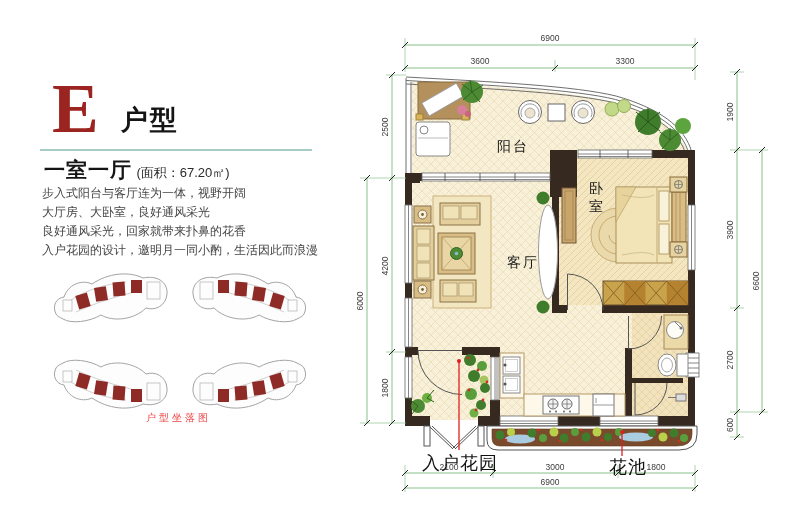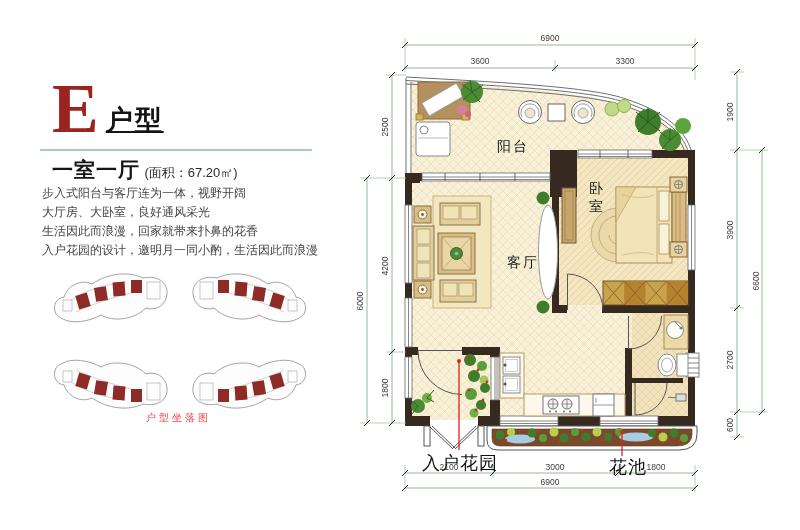--- a/index.html
+++ b/index.html
@@ -2,23 +2,23 @@
 <html><head>
 <meta charset="utf-8">
 <style>
   html,body{margin:0;padding:0;background:#ffffff;}
   .page{position:relative;width:800px;height:530px;background:#fff;overflow:hidden;
         font-family:"Liberation Sans","DejaVu Sans",sans-serif;}
   
   .title-block{position:absolute;left:52px;top:78px;display:flex;align-items:flex-end;}
   .big-letter{font-family:"Liberation Serif","DejaVu Serif",serif;font-weight:bold;
               font-size:70px;line-height:62px;color:#9b2420;}
-  .title-suffix{font-size:27px;font-weight:bold;color:#141414;margin-left:7px;margin-bottom:2px;letter-spacing:2px;text-decoration:underline;}
+  .title-suffix{font-size:27px;font-weight:bold;color:#141414;margin-left:22px;margin-bottom:2px;letter-spacing:2px;}
   .divider{position:absolute;left:40px;top:149px;width:272px;height:2px;background:#a6ccc5;}
-  .subtitle{position:absolute;left:52px;top:156px;white-space:nowrap;}
+  .subtitle{position:absolute;left:44px;top:156px;white-space:nowrap;}
   .subtitle .big{font-size:21px;font-weight:bold;color:#141414;letter-spacing:1px;}
   .subtitle .small{font-size:13px;color:#2b2b2b;}
   .desc{position:absolute;left:42px;top:184px;font-size:12px;color:#454545;line-height:19px;white-space:nowrap;}
   .sitemap-caption{position:absolute;left:146px;top:411px;font-size:10px;color:#ef4444;letter-spacing:3px;}
   svg text{font-family:"Liberation Sans","DejaVu Sans",sans-serif;}
   .dimtxt{font-size:8.5px;fill:#3c3c3c;}
   .roomtxt{font-size:14px;fill:#1b1b1b;letter-spacing:2px;}
   .bigtxt{font-size:18px;fill:#111;letter-spacing:1px;}
 </style>
 </head>
@@ -31,21 +31,21 @@
     <span class="title-suffix">户型</span>
   </div>
   <div class="divider"></div>
   <div class="subtitle">
     <span class="big">一室一厅</span>
     <span class="small">(面积：67.20㎡)</span>
   </div>
   <div class="desc">
     <div>步入式阳台与客厅连为一体，视野开阔</div>
     <div>大厅房、大卧室，良好通风采光</div>
-    <div>生活因此而浪漫，回家就带来扑鼻的花香</div>
+    <div>良好通风采光，回家就带来扑鼻的花香</div>
     <div>入户花园的设计，邀明月一同小酌，生活因此而浪漫</div>
   </div>
 
   <svg style="position:absolute;left:45px;top:262px" width="270" height="160" viewBox="0 0 270 160">
     <defs>
       <g id="bldg">
         <path d="M5,44 C1,36 5,28 13,27 C17,15 30,9 41,14 C57,3 78,1 92,8 C106,5 117,12 116,24 C115,36 104,41 95,38 C83,50 62,52 50,45 C38,52 20,54 12,49 C8,47 6,46 5,44 Z" fill="#fdfdfd" stroke="#a3a3a3" stroke-width="1"></path>
         <path d="M20,30 C35,20 55,14 75,12 M25,42 C42,34 62,27 88,21" fill="none" stroke="#bcbcbc" stroke-width="0.7"></path>
         <rect x="12" y="30" width="9" height="11" fill="none" stroke="#b0b0b0" stroke-width="0.7"></rect>
         <rect x="96" y="12" width="13" height="17" fill="none" stroke="#b0b0b0" stroke-width="0.7"></rect>

